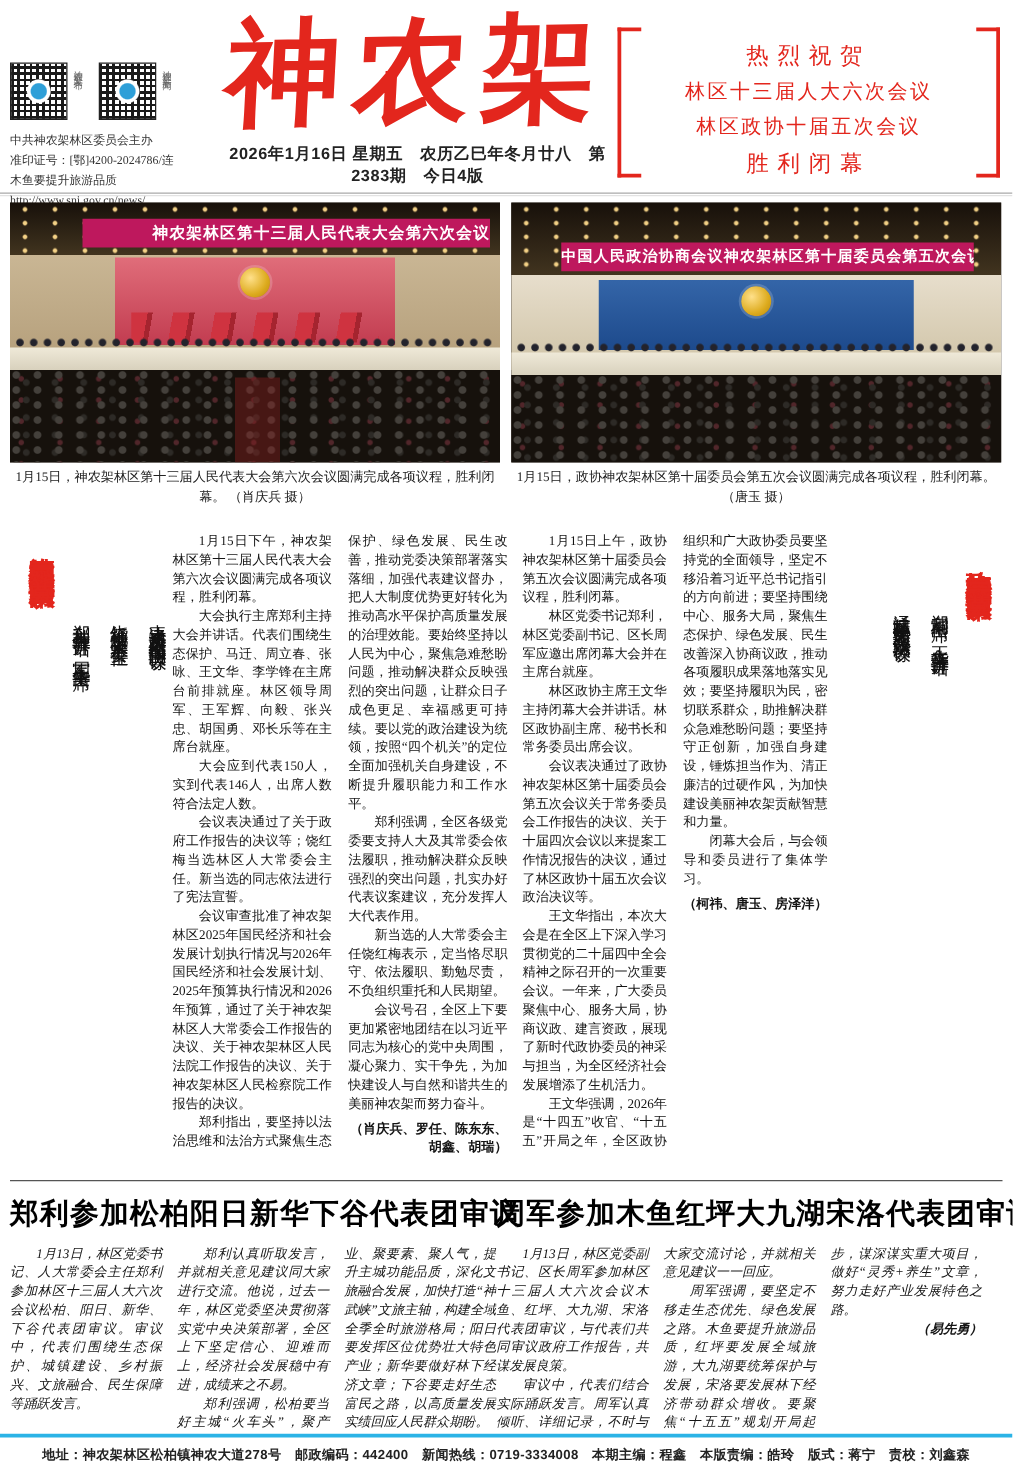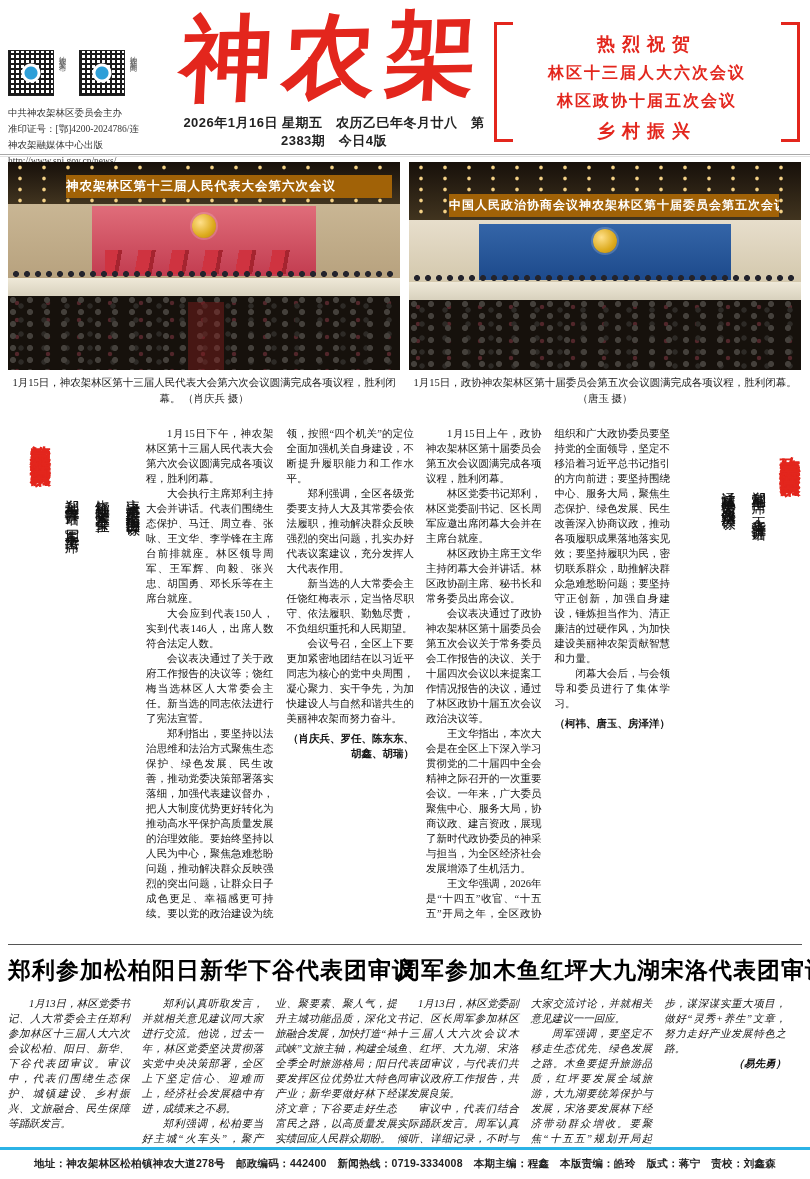--- a/index.html
+++ b/index.html
@@ -16,39 +16,39 @@
         radial-gradient(circle at 50% 50%, #2e9fd8 6px, #fff 7px 9px, rgba(255,255,255,0) 10px),
         repeating-linear-gradient(0deg,#1a1a1a 0 2px,rgba(255,255,255,0) 2px 5px),
         repeating-linear-gradient(90deg,#1a1a1a 0 2px,#ffffff 2px 5px);}
   .qr-label{writing-mode:vertical-rl;font-size:7.5px;color:#666;margin-left:3px;letter-spacing:2px;font-family:"Liberation Sans",sans-serif;}
   .mast-info{margin-top:9px;font-size:9.5px;line-height:1.7;color:#333;}
   .mast-center{flex:1;text-align:center;position:relative;}
   .paper-title{font-family:"DejaVu Serif",serif;font-weight:900;color:#e3261d;font-size:92px;line-height:1.02;
                letter-spacing:10px;transform:skewX(-4deg) rotate(-1deg);margin-top:2px;white-space:nowrap;}
   .dateline{font-size:13px;font-weight:bold;margin-top:10px;letter-spacing:.5px;color:#222;font-family:"Liberation Sans",sans-serif;}
   .congrats{width:310px;margin-top:10px;position:relative;padding:12px 26px;text-align:center;color:#e3261d;
-            font-weight:700;font-family:"Liberation Sans",sans-serif;box-sizing:border-box;height:128px;}
+            font-weight:400;font-family:"Liberation Sans",sans-serif;box-sizing:border-box;height:128px;}
   .congrats::before{content:"";position:absolute;left:2px;top:4px;bottom:4px;width:16px;
             border:3px solid #e3261d;border-right:none;}
   .congrats::after{content:"";position:absolute;right:2px;top:4px;bottom:4px;width:16px;
             border:3px solid #e3261d;border-left:none;}
   .congrats .l-sm{font-size:18px;letter-spacing:7px;margin:2px 0 7px;}
   .congrats .l-lg{font-size:16px;letter-spacing:2px;margin-bottom:7px;white-space:nowrap;}
   .mast-rule{margin:2px 0 0 0;border-top:1px solid #a9a9a9;box-shadow:0 2px 0 #e2e2e2;}
 
   
   .photos{display:flex;gap:9px;padding:7px 8px 0 8px;}
   .photo{width:392px;height:208px;position:relative;overflow:hidden;background:#241d15;}
   .ph-ceiling{position:absolute;top:0;left:0;right:0;height:42px;
       background:linear-gradient(#120d08,#3c3022);
       background-image:radial-gradient(circle,rgba(255,219,140,.95) 1.2px,rgba(0,0,0,0) 2.4px),linear-gradient(#17100a,#41341f);
       background-size:24px 11px,100% 100%;}
   .ph-walls{position:absolute;top:42px;left:0;right:0;height:92px;background:linear-gradient(#c9b694,#b39d79);}
-  .ph-banner{position:absolute;top:13px;left:58px;width:326px;height:23px;background:#a16207;color:#fff;
-      font-family:"Liberation Sans",sans-serif;font-weight:bold;font-size:12.5px;text-align:left;line-height:23px;
+  .ph-banner{position:absolute;top:13px;left:58px;width:326px;height:23px;background:#be185d;color:#fff;
+      font-family:"Liberation Sans",sans-serif;font-weight:bold;font-size:12.5px;text-align:right;line-height:23px;
       letter-spacing:1px;white-space:nowrap;overflow:hidden;}
   .photo.right .ph-ceiling{height:58px;}
   .photo.right .ph-walls{top:58px;height:76px;background:linear-gradient(#e7decc,#cfc3a6);}
   .photo.right .ph-banner{top:32px;left:40px;width:330px;font-size:12px;}
   .ph-backdrop{position:absolute;top:44px;left:84px;right:84px;height:70px;
       background:linear-gradient(180deg,#e06d7a,#c23c50);}
   .photo.right .ph-backdrop{top:62px;height:56px;left:70px;right:70px;
       background:linear-gradient(180deg,#3465a8,#1d4a8c);}
   .emblem{width:24px;height:24px;border-radius:50%;margin:8px auto 0;
       background:radial-gradient(circle at 35% 35%, #ffe08a, #ddab1e 60%, #b8860b);
@@ -66,21 +66,21 @@
         radial-gradient(circle at 13px 10px,#2d2a26 2.3px,rgba(0,0,0,0) 3.1px),
         radial-gradient(circle at 9px 7px,#51262a 1.8px,rgba(0,0,0,0) 2.6px);
       background-size:17px 12px,23px 14px,31px 17px;}
   .photo.right .ph-audience{top:138px;}
   .ph-aisle{position:absolute;left:46%;width:9%;top:140px;bottom:0;background:rgba(130,32,32,.45);}
 
   .captions{display:flex;gap:9px;padding:5px 8px 0 8px;}
   .caption{width:392px;font-size:10.5px;line-height:1.55;text-align:center;color:#222;}
 
   
-  .main{display:flex;justify-content:flex-end;padding:16px 8px 0 8px;height:524px;box-sizing:border-box;}
+  .main{display:flex;justify-content:flex-start;padding:16px 8px 0 8px;height:524px;box-sizing:border-box;}
   .vhead{writing-mode:vertical-rl;height:100%;flex:0 0 auto;}
   .vhead .vtitle{font-family:"Liberation Sans",sans-serif;font-weight:900;color:#e3261d;font-size:21px;
       line-height:1.15;letter-spacing:1px;}
   .vhead .vsub{font-size:14.5px;line-height:1.55;letter-spacing:1.5px;color:#111;
       font-family:"Liberation Sans",sans-serif;padding-top:64px;}
   .vhead.left{width:128px;}
   .vhead.left .vsub{margin-left:8px;}
   .vhead.left .vtitle{margin-left:6px;padding-top:4px;}
   .vhead.right{width:128px;}
   .vhead.right .vtitle{padding-top:16px;margin-left:8px;}
@@ -122,33 +122,33 @@
           <div class="qr-label">神农架发布</div>
         </div>
         <div class="qr-unit">
           <div class="qr"></div>
           <div class="qr-label">神农架新闻</div>
         </div>
       </div>
       <div class="mast-info">
         <div>中共神农架林区委员会主办</div>
         <div>准印证号：[鄂]4200-2024786/连</div>
-        <div>神农架融媒体中心出版</div>
+        <div>木鱼要提升旅游品质</div>
         <div>http://www.snj.gov.cn/news/</div>
       </div>
     </div>
     <div class="mast-center">
       <div class="paper-title">神农架</div>
       <div class="dateline">2026年1月16日 星期五　农历乙巳年冬月廿八　第2383期　今日4版</div>
     </div>
     <div class="congrats">
       <div class="l-sm">热烈祝贺</div>
       <div class="l-lg">林区十三届人大六次会议</div>
       <div class="l-lg">林区政协十届五次会议</div>
-      <div class="l-sm">乡村振兴</div>
+      <div class="l-sm">胜利闭幕</div>
     </div>
   </div>
   <div class="mast-rule"></div>
 
   <div class="photos">
     <div class="photo left">
       <div class="ph-ceiling"></div>
       <div class="ph-walls"></div>
       <div class="ph-backdrop">
         <div class="emblem"></div>
@@ -182,20 +182,21 @@
       <div class="vsub">饶红梅当选林区人大常委会主任</div>
       <div class="vsub">郑利主持大会并讲话　周军王文华出席</div>
       <div class="vtitle">神农架林区第十三届人民代表大会第六次会议闭幕</div>
     </div>
 
     <div class="art-body npc-body">
       <p>1月15日下午，神农架林区第十三届人民代表大会第六次会议圆满完成各项议程，胜利闭幕。</p>
       <p>大会执行主席郑利主持大会并讲话。代表们围绕生态保护、马迁、周立春、张咏、王文华、李学锋在主席台前排就座。林区领导周军、王军辉、向毅、张兴忠、胡国勇、邓长乐等在主席台就座。</p>
       <p>大会应到代表150人，实到代表146人，出席人数符合法定人数。</p>
       <p>会议表决通过了关于政府工作报告的决议等；饶红梅当选林区人大常委会主任。新当选的同志依法进行了宪法宣誓。</p>
+      <p>会议审查批准了神农架林区2025年国民经济和社会发展计划执行情况与2026年国民经济和社会发展计划、2025年预算执行情况和2026年预算，通过了关于神农架林区人大常委会工作报告的决议、关于神农架林区人民法院工作报告的决议、关于神农架林区人民检察院工作报告的决议。</p>
       <p>郑利指出，要坚持以法治思维和法治方式聚焦生态保护、绿色发展、民生改善，推动党委决策部署落实落细，加强代表建议督办，把人大制度优势更好转化为推动高水平保护高质量发展的治理效能。要始终坚持以人民为中心，聚焦急难愁盼问题，推动解决群众反映强烈的突出问题，让群众日子成色更足、幸福感更可持续。要以党的政治建设为统领，按照“四个机关”的定位全面加强机关自身建设，不断提升履职能力和工作水平。</p>
       <p>郑利强调，全区各级党委要支持人大及其常委会依法履职，推动解决群众反映强烈的突出问题，扎实办好代表议案建议，充分发挥人大代表作用。</p>
       <p>新当选的人大常委会主任饶红梅表示，定当恪尽职守、依法履职、勤勉尽责，不负组织重托和人民期望。</p>
       <p>会议号召，全区上下要更加紧密地团结在以习近平同志为核心的党中央周围，凝心聚力、实干争先，为加快建设人与自然和谐共生的美丽神农架而努力奋斗。</p>
       <p class="byline">（肖庆兵、罗任、陈东东、胡鑫、胡瑞）</p>
     </div>
 
     <div class="art-body cppcc-body">
       <p>1月15日上午，政协神农架林区第十届委员会第五次会议圆满完成各项议程，胜利闭幕。</p>
       <p>林区党委书记郑利，林区党委副书记、区长周军应邀出席闭幕大会并在主席台就座。</p>

